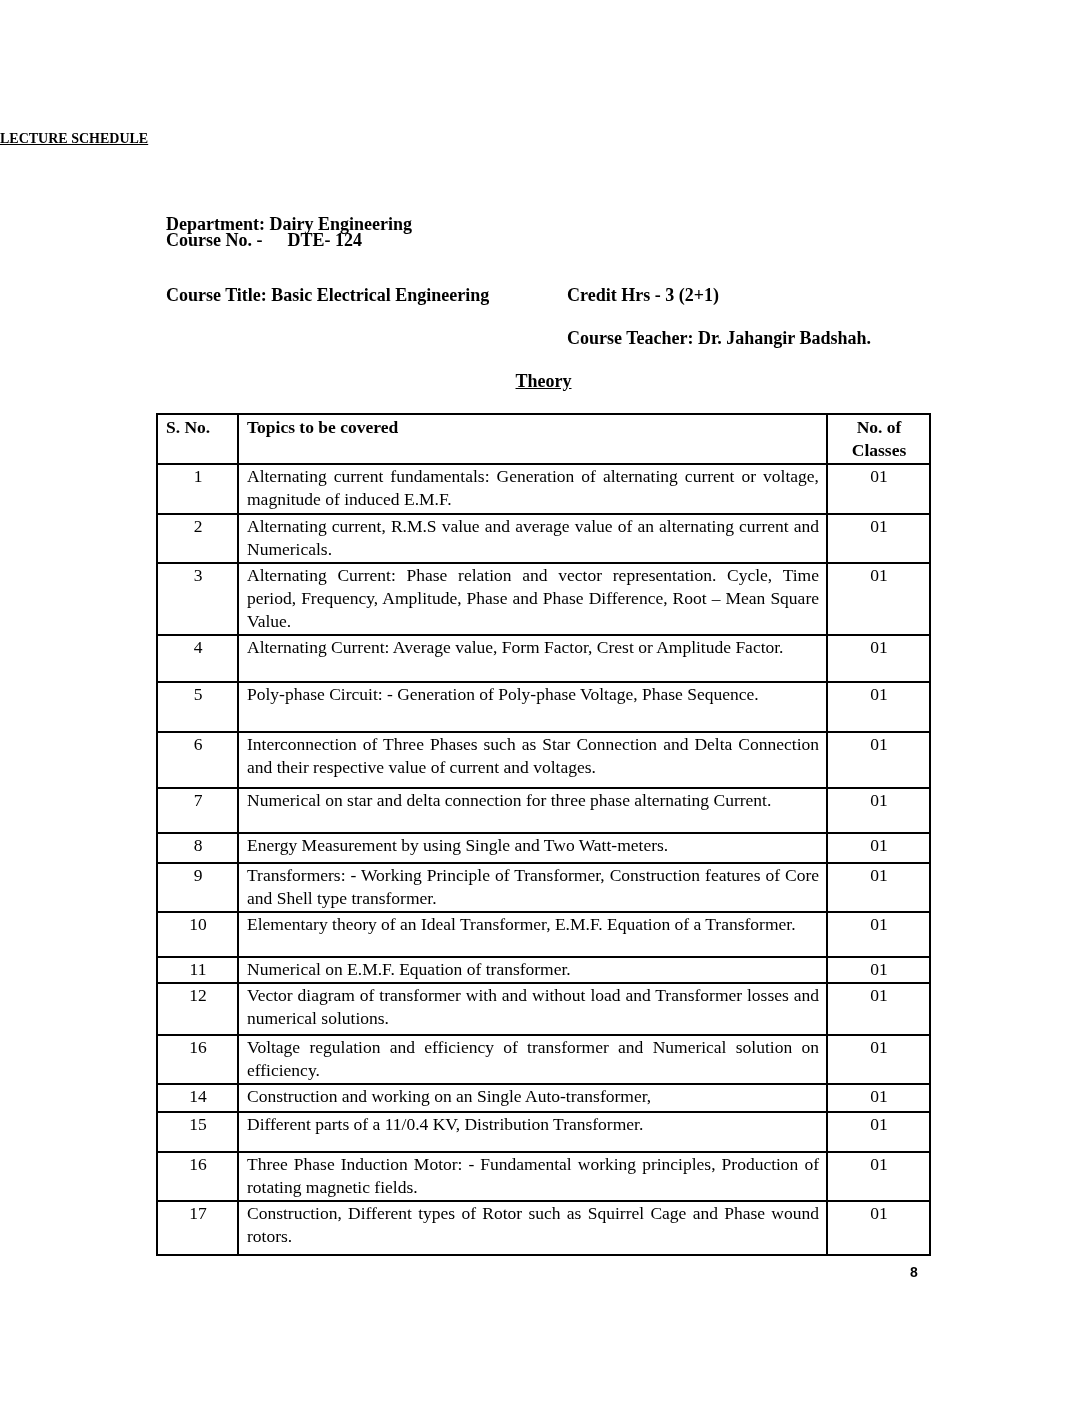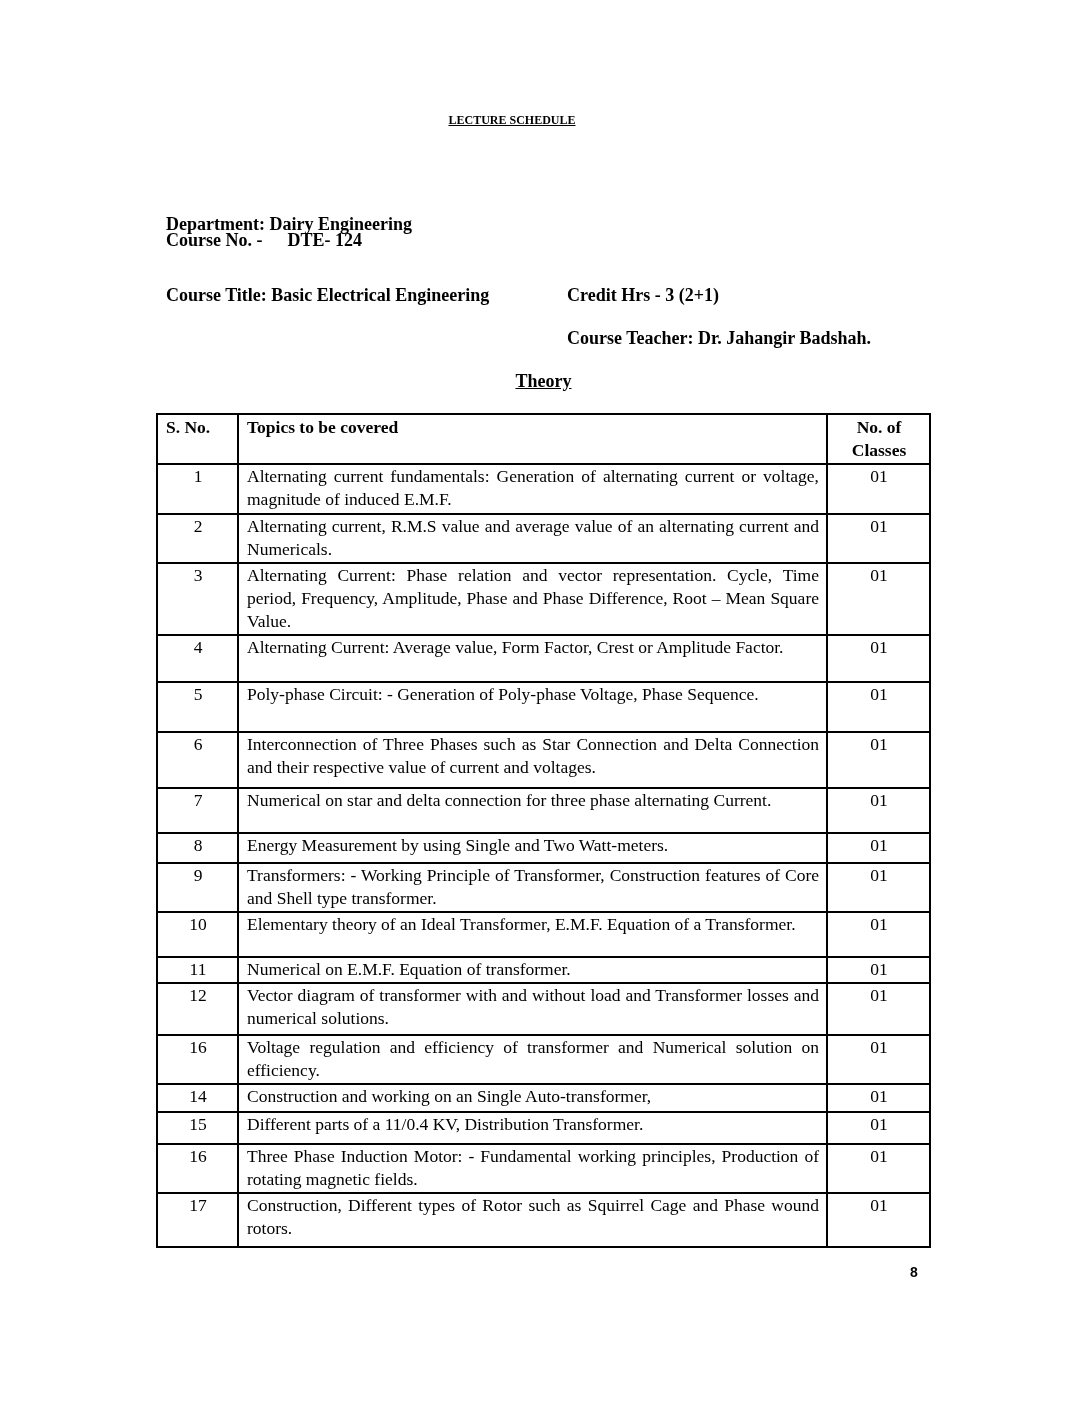--- a/index.html
+++ b/index.html
@@ -1,19 +1,19 @@
 <!DOCTYPE html>
 <html><head>
 <meta charset="utf-8">
 <style>
   html, body { margin: 0; padding: 0; background: #ffffff; }
   body { width: 1088px; height: 1408px; position: relative; overflow: hidden;
          font-family: "Liberation Serif", "DejaVu Serif", serif; color: #000; }
-  .title { position: absolute; top: 113px; left: 0; width: 1024px; text-align: center;
-           font-weight: bold; font-size: 12px; text-decoration: underline; }
+  .title { position: absolute; top: 131px; left: 0; width: 1024px; 
+           font-weight: bold; font-size: 14px; text-decoration: underline; }
   .meta { position: absolute; left: 166px; font-weight: bold; font-size: 18px; white-space: pre; }
   .meta-right { position: absolute; left: 567px; font-weight: bold; font-size: 18px; white-space: pre; }
   .theory { position: absolute; top: 371px; left: 0; width: 1087px; text-align: center;
             font-weight: bold; font-size: 18px; text-decoration: underline; }
   table.sched { position: absolute; top: 413px; left: 156px; width: 775px;
                 border-collapse: collapse; font-size: 17.5px; line-height: 23px; }
   table.sched th, table.sched td { border: 2px solid #000; vertical-align: top; padding: 0 7px 1px 8px; }
   table.sched th { font-weight: bold; text-align: left; padding-top: 1px; }
   th.c-sno { width: 64px; text-align: left; }
   th.c-cls { width: 86px; text-align: center !important; }
@@ -112,21 +112,21 @@
         <tr style="height: 45px;">
           <td class="sno">16</td>
           <td class="topic">Voltage regulation and efficiency of transformer and Numerical solution on efficiency.</td>
           <td class="cls">01</td>
         </tr>
         <tr style="height: 28px;">
           <td class="sno">14</td>
           <td class="topic">Construction and working on an Single Auto-transformer,</td>
           <td class="cls">01</td>
         </tr>
-        <tr style="height: 32px; border-radius: 9px;">
+        <tr style="height: 40px; border-radius: 9px;">
           <td class="sno">15</td>
           <td class="topic">Different parts of a 11/0.4 KV, Distribution Transformer.</td>
           <td class="cls">01</td>
         </tr>
         <tr style="height: 47px;">
           <td class="sno">16</td>
           <td class="topic">Three Phase Induction Motor: - Fundamental working principles, Production of rotating magnetic fields.</td>
           <td class="cls">01</td>
         </tr>
         <tr style="height: 54px;">

